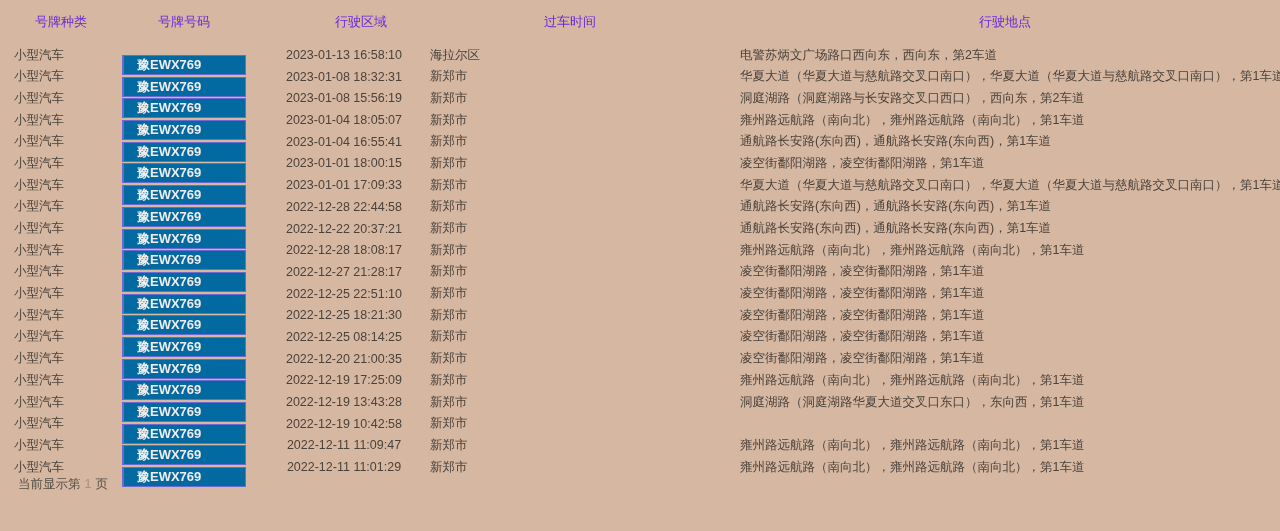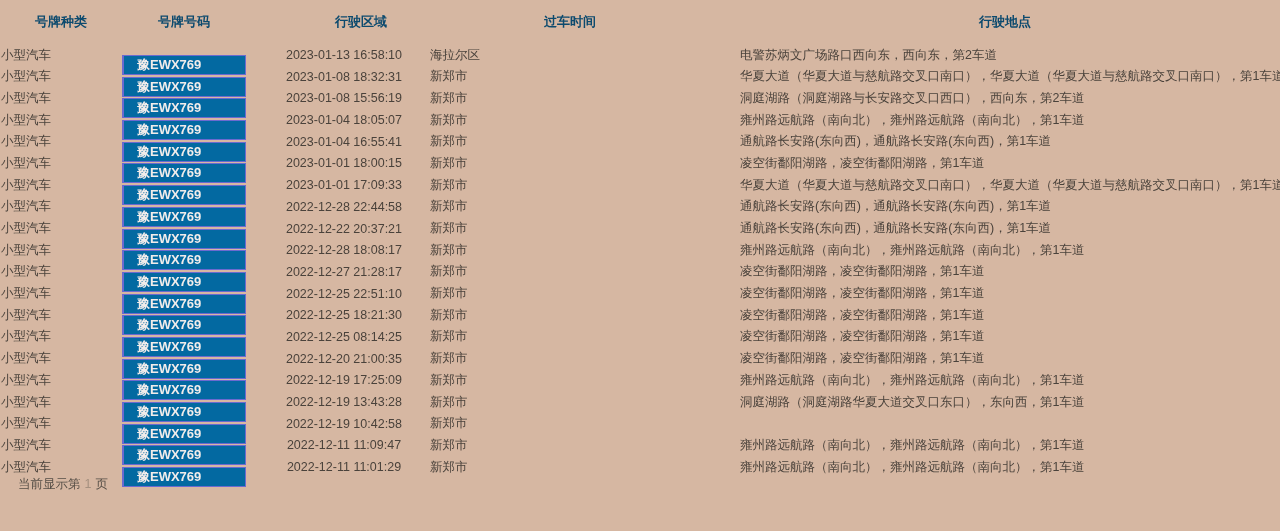--- a/index.html
+++ b/index.html
@@ -11,29 +11,29 @@
   }
   .wrap { padding-top:9px; }
   .grid-row {
     display:grid;
     grid-template-columns:122px 124px 184px 300px 1fr;
     align-items:center;
     height:21.7px;
   }
   .header-row {
     height:26px;
-    font-weight:bold;
+    font-weight:normal;
     font-size:13px;
-    color:#0c4a6e;
+    color:#6d28d9;
   }
   .header-row .hc { text-align:center; }
   .header-row .hc4 { padding-left:46px; }
   .header-row .hc3 { padding-right:20px; }
   .cell { font-size:12.5px; white-space:nowrap; }
-  .c1 { padding-left:1px; }
+  .c1 { padding-left:14px; }
   .c3 { padding-left:12px;text-align:center; }
   .c4 .area-box { display:inline-block; width:150px; text-align:left; }
   .c5 { padding-left:10px; }
   .plate-box {
     width:124px; height:100%;
     background:#0369a1;
     border:1px solid #6a6ad0;
     border-left-width:2px;
     display:flex; align-items:center;
     padding-left:13px;

